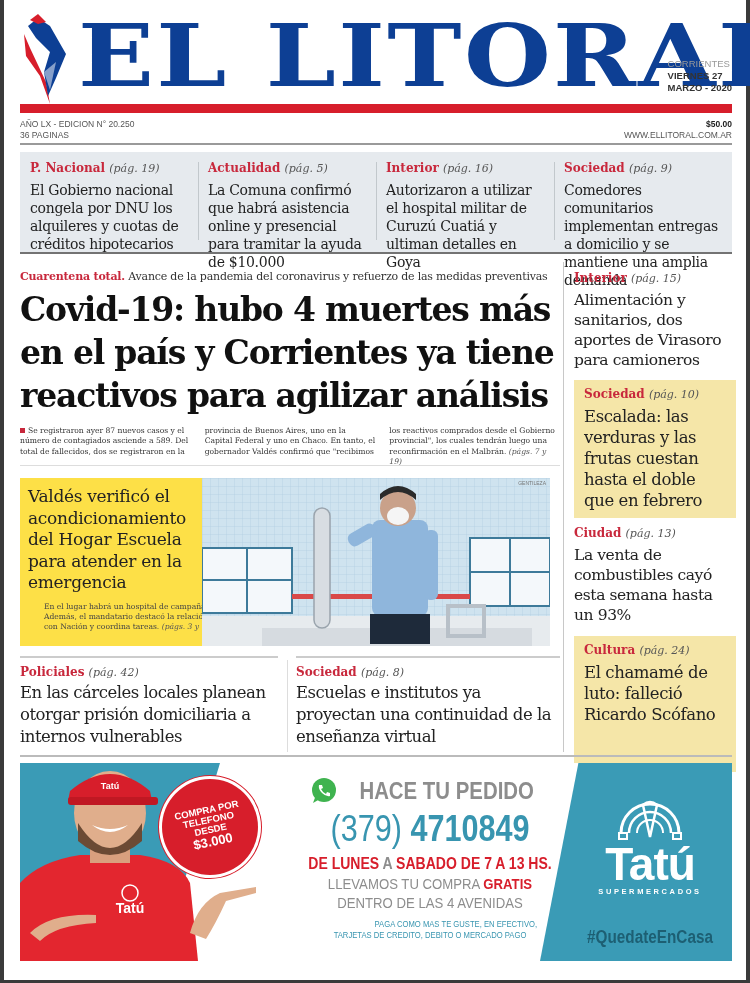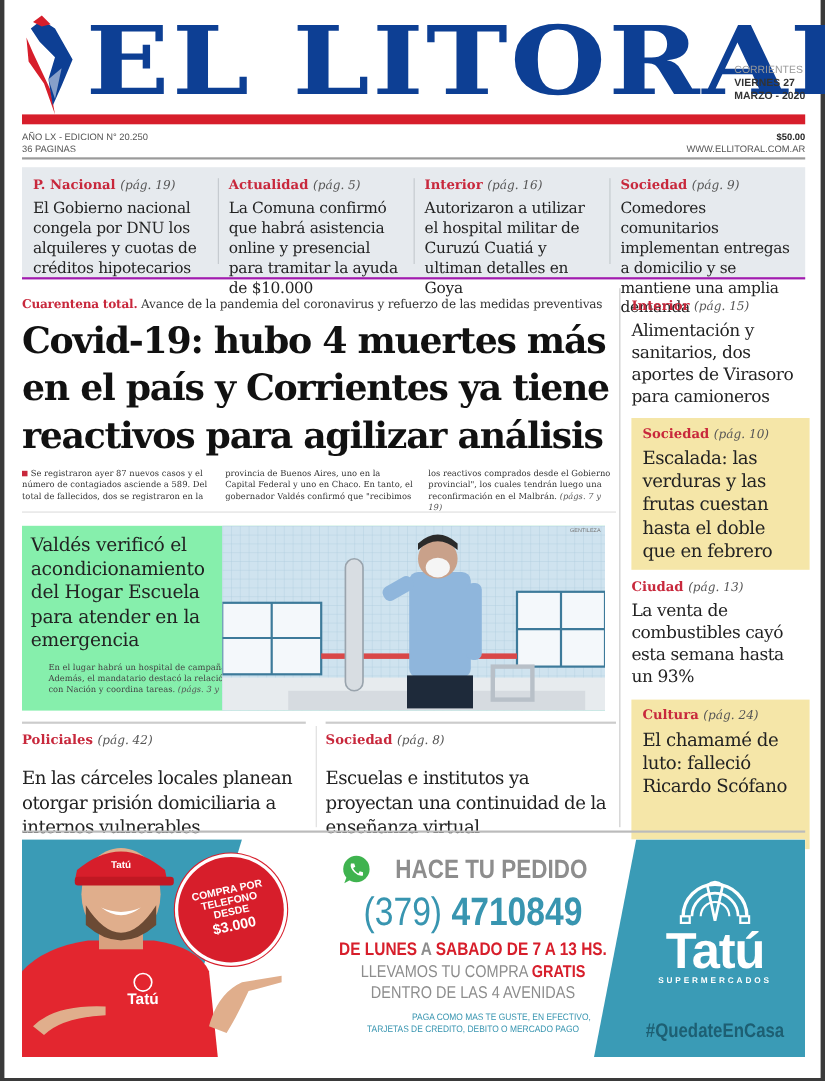--- a/index.html
+++ b/index.html
@@ -14,57 +14,57 @@
   .mast-date { position: absolute; right: 0; top: 50px; font-family: "Liberation Sans", sans-serif; font-size: 9.5px; line-height: 12px; color: #333; }
   .mast-date .city { color: #999; }
   .mast-date .day, .mast-date .month { font-weight: bold; color: #333; }
   .red-bar { position: absolute; left: 20px; top: 104px; width: 712px; height: 9px; background: #d71e2b; }
   .sub-left { position: absolute; left: 20px; top: 119px; font-family: "Liberation Sans", sans-serif; font-size: 8.5px; line-height: 11px; color: #555; }
   .sub-right { position: absolute; right: 18px; top: 119px; text-align: right; font-family: "Liberation Sans", sans-serif; font-size: 8.5px; line-height: 11px; color: #555; }
   .sub-right .price { font-weight: bold; color: #222; }
   .sub-rule { position: absolute; left: 20px; top: 143px; width: 712px; height: 2px; background: #9a9a9a; }
 
   
-  .teasers { position: absolute; left: 20px; top: 152px; width: 712px; height: 102px; background: #e6eaee; border-bottom: 2px solid #a21caf; display: flex; }
+  .teasers { position: absolute; left: 20px; top: 152px; width: 712px; height: 102px; background: #e6eaee; border-bottom: 2px solid #737373; display: flex; }
   .teaser { flex: 1; padding: 8px 10px 0 10px; position: relative; }
   .teaser + .teaser::before { content: ""; position: absolute; left: 0; top: 10px; bottom: 12px; width: 1px; background: #c2c8cc; }
   .section { font-family: "DejaVu Serif", serif; font-weight: bold; color: #c8283c; font-size: 12px; line-height: 16px; }
   .pag { font-style: italic; font-weight: normal; color: #555; font-size: 11px; }
   .teaser-text { font-size: 14px; line-height: 18px; color: #222; margin-top: 4px; letter-spacing: -0.3px; }
 
   
   .kicker { position: absolute; left: 20px; top: 270px; width: 540px; font-size: 11px; color: #333; line-height: 14px; white-space: nowrap; letter-spacing: -0.2px; }
   .kicker .kw { color: #c8283c; font-weight: bold; }
   .headline { position: absolute; left: 20px; top: 288px; width: 540px; font-weight: bold; font-size: 33px; line-height: 43px; color: #111; letter-spacing: -1.2px; }
   .body-cols { position: absolute; left: 20px; top: 426px; width: 540px; display: flex; gap: 14px; font-size: 7.6px; line-height: 10.3px; color: #333; }
   .body-cols .col { flex: 1; }
   .bullet { display: inline-block; width: 5px; height: 5px; background: #c8283c; margin-right: 3px; }
   .col-divider { position: absolute; left: 20px; top: 465px; width: 540px; height: 1px; background: #ddd; }
 
   
-  .feature { position: absolute; left: 20px; top: 478px; width: 530px; height: 168px; background: #86efac; }
+  .feature { position: absolute; left: 20px; top: 478px; width: 530px; height: 168px; background: #fde047; }
   .feature-head { position: absolute; left: 8px; top: 8px; width: 170px; font-size: 17px; line-height: 21.5px; color: #222; letter-spacing: -0.3px; }
   .feature-body { position: absolute; left: 24px; top: 124px; width: 176px; font-size: 7.6px; line-height: 10px; color: #444; }
   .feature-body .pag { font-size: 7.6px; }
   .photo { position: absolute; left: 182px; top: 0; width: 348px; height: 168px; background: #cfe2ee; overflow: hidden; }
   .photo-credit { position: absolute; right: 4px; top: 2px; font-family: "Liberation Sans", sans-serif; font-size: 5px; color: #777; }
 
   
   .sidebar { position: absolute; left: 563px; top: 262px; width: 170px; height: 490px; border-left: 1px solid #c8c8c8; }
   .side-item { position: absolute; left: 10px; width: 160px; }
   .side-text { font-size: 15.5px; line-height: 20px; color: #222; margin-top: 3px; letter-spacing: -0.4px; }
   .side-box { position: absolute; left: 10px; width: 162px; background: #f5e6a8; padding: 6px 10px; }
   .side-box .side-text { font-size: 16.5px; line-height: 21px; }
 
   
   .bottom-rule-l { position: absolute; left: 20px; top: 656px; width: 258px; height: 2px; background: #ccc; }
   .bottom-rule-r { position: absolute; left: 296px; top: 656px; width: 264px; height: 2px; background: #ccc; }
   .bottom-div { position: absolute; left: 287px; top: 660px; width: 1px; height: 92px; background: #ddd; }
   .bstory { position: absolute; top: 664px; }
-  .bstory .btext { font-size: 16.5px; line-height: 22px; color: #222; margin-top: 16px; letter-spacing: -0.5px; }
+  .bstory .btext { font-size: 16.5px; line-height: 22px; color: #222; margin-top: 1px; letter-spacing: -0.5px; }
   .final-rule { position: absolute; left: 20px; top: 755px; width: 712px; height: 2px; background: #bbb; }
 
   
   .ad { position: absolute; left: 20px; top: 763px; width: 712px; height: 198px; background: #ffffff; overflow: hidden; }
   .ad-teal-left { position: absolute; left: 0; top: 0; width: 200px; height: 198px; background: #3a9bb6; clip-path: polygon(0 0, 100% 0, 70% 100%, 0 100%); }
   .ad-person { position: absolute; left: 0; top: 0; width: 240px; height: 198px; }
   .badge { position: absolute; left: 142px; top: 16px; width: 96px; height: 96px; border-radius: 50%; background: #d71e2b; box-shadow: 0 0 0 3px #fff, 0 0 0 4px #d71e2b; display: flex; flex-direction: column; align-items: center; justify-content: center; transform: rotate(-12deg); font-family: "Liberation Sans", sans-serif; color: #fff; font-weight: bold; text-align: center; }
   .badge .b1 { font-size: 9.5px; line-height: 10px; }
   .badge .b2 { font-size: 13px; line-height: 14px; }
   .ad-center { position: absolute; left: 255px; top: 10px; width: 310px; text-align: center; font-family: "Liberation Sans", sans-serif; font-stretch: condensed; }

